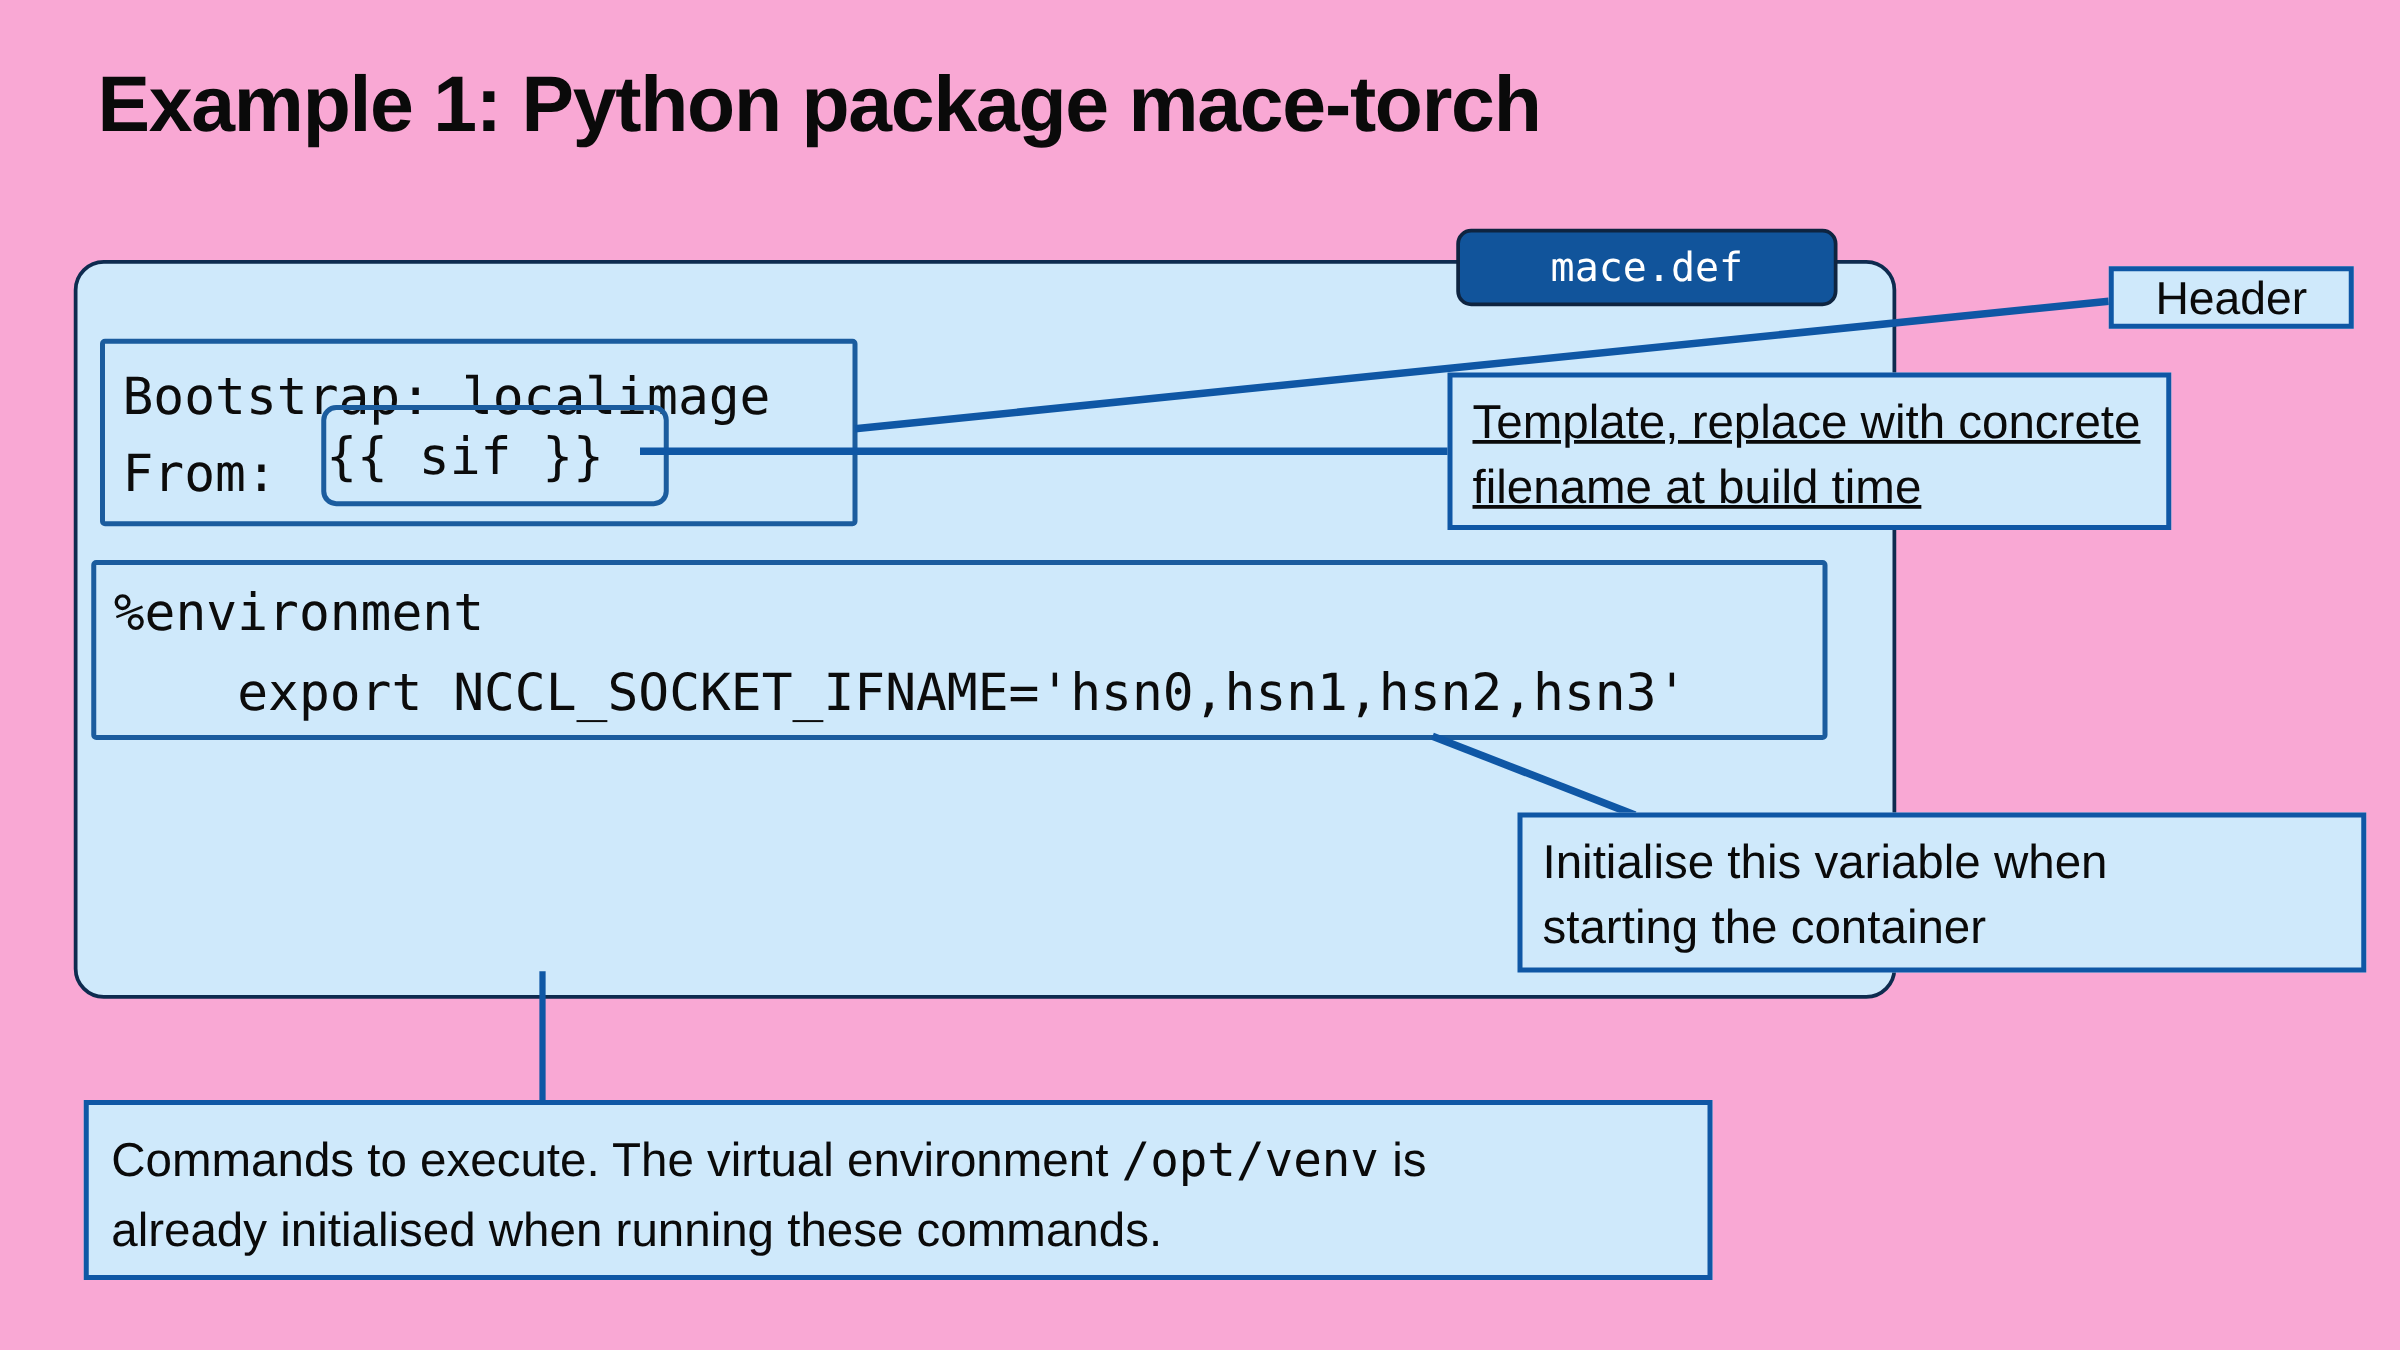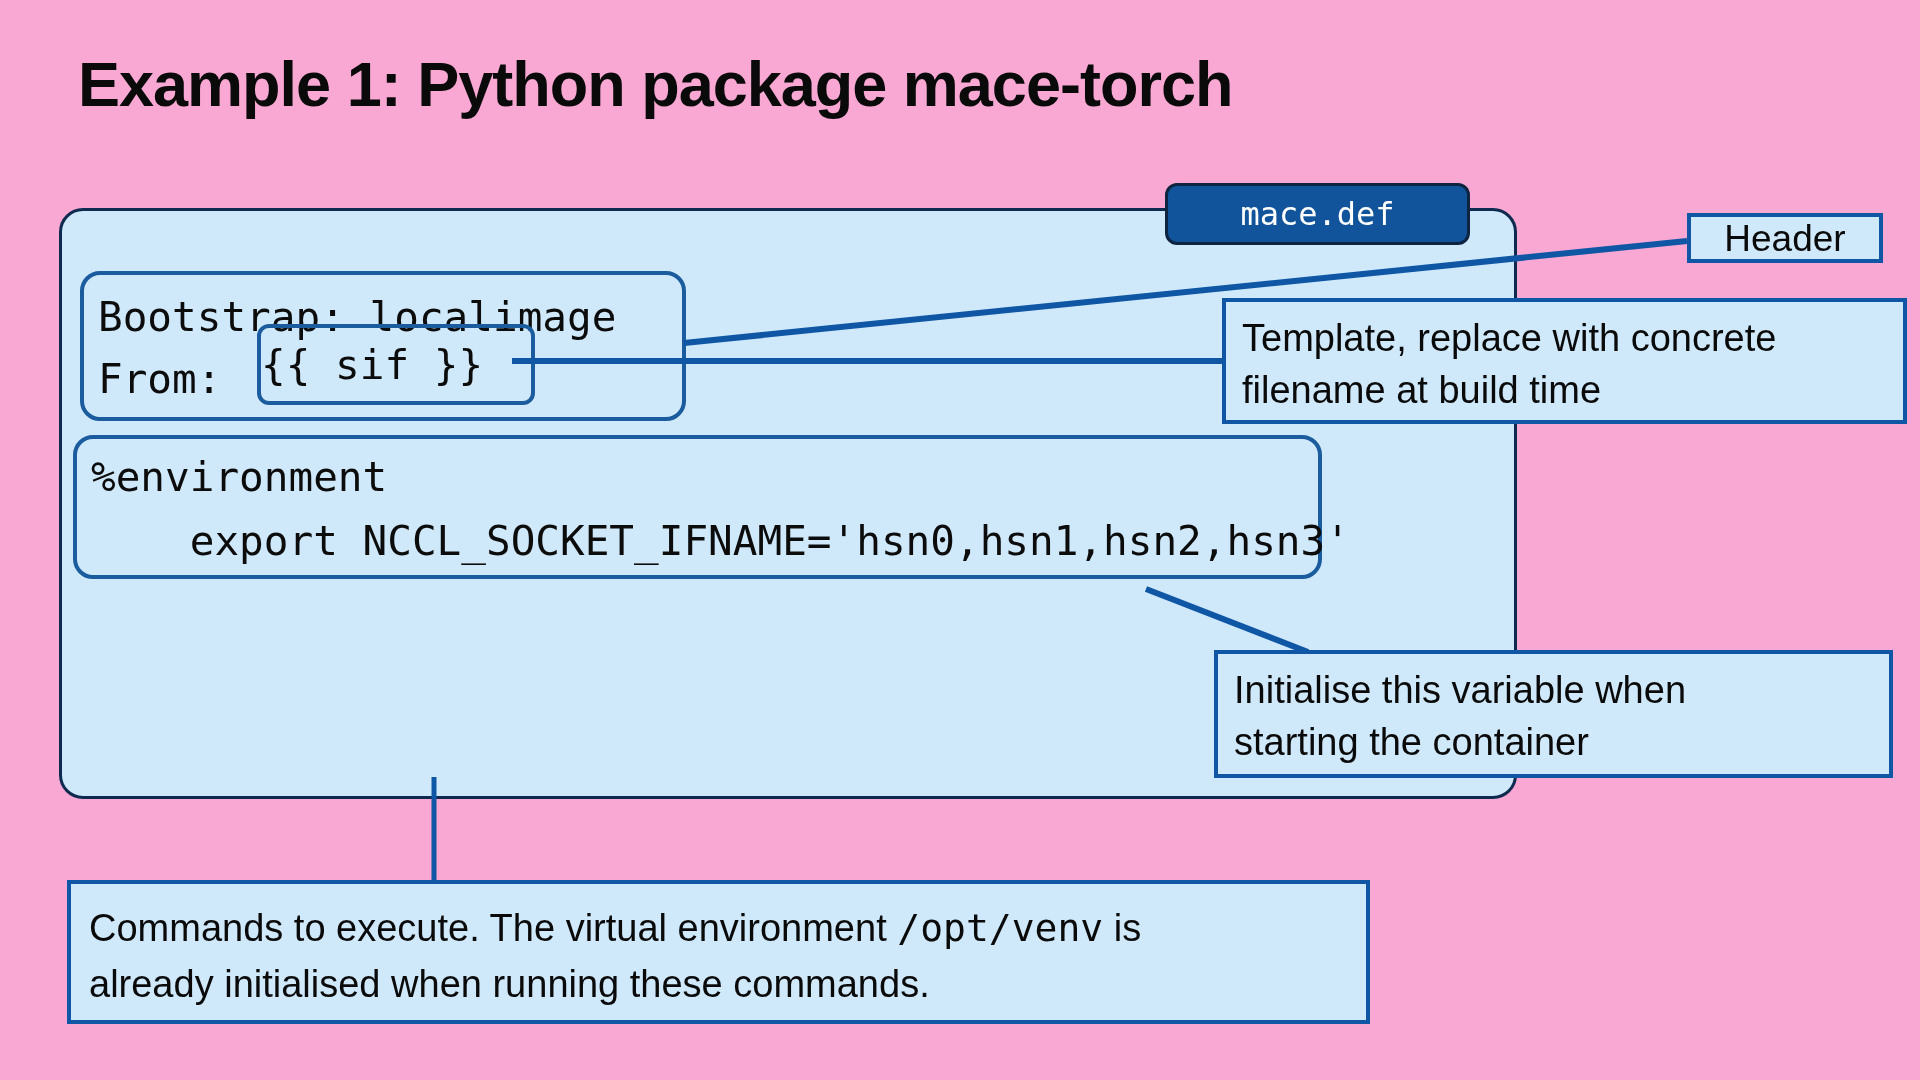--- a/index.html
+++ b/index.html
@@ -57,36 +57,36 @@
   }
   .badge span {
     font-family: "DejaVu Sans Mono", monospace;
     font-size: 32px;
     color: #ffffff;
     white-space: pre;
   }
   .codebox {
     position: absolute;
     border: 4px solid #1b5c9e;
-    border-radius: 20px;
+    border-radius: 4px;
     box-sizing: border-box;
     background: transparent;
     z-index: 2;
   }
   .codebox .codeline {
     position: absolute;
     left: 14px;
     font-family: "DejaVu Sans Mono", monospace;
     font-size: 41px;
     color: #0c0c0c;
     white-space: pre;
     line-height: 1;
   }
   .box-header   { left: 18px;  top: 60px;  width: 606px;  height: 150px; }
-  .box-env      { left: 11px;  top: 224px; width: 1249px; height: 144px; }
+  .box-env      { left: 11px;  top: 237px; width: 1389px; height: 144px; }
   .box-post     { left: 14px;  top: 405px; width: 720px;  height: 164px; }
   .sif-box {
     position: absolute;
     left: 173px;
     top: 49px;
     width: 278px;
     height: 81px;
     border: 4px solid #1b5c9e;
     border-radius: 12px;
     box-sizing: border-box;
@@ -117,25 +117,26 @@
     left: 1687px;
     top: 213px;
     width: 196px;
     height: 50px;
     display: flex;
     align-items: center;
     justify-content: center;
   }
   .callout-header .line { font-size: 37px; line-height: 1; }
   .callout-template {
-    left: 1222px;
+    left: 1158px;
     top: 298px;
-    width: 685px;
+    width: 579px;
     height: 126px;
     padding: 10px 0 0 16px;
+    text-decoration: underline;
   }
   .callout-init {
     left: 1214px;
     top: 650px;
     width: 679px;
     height: 128px;
     padding: 10px 0 0 16px;
   }
   .callout-commands {
     left: 67px;

